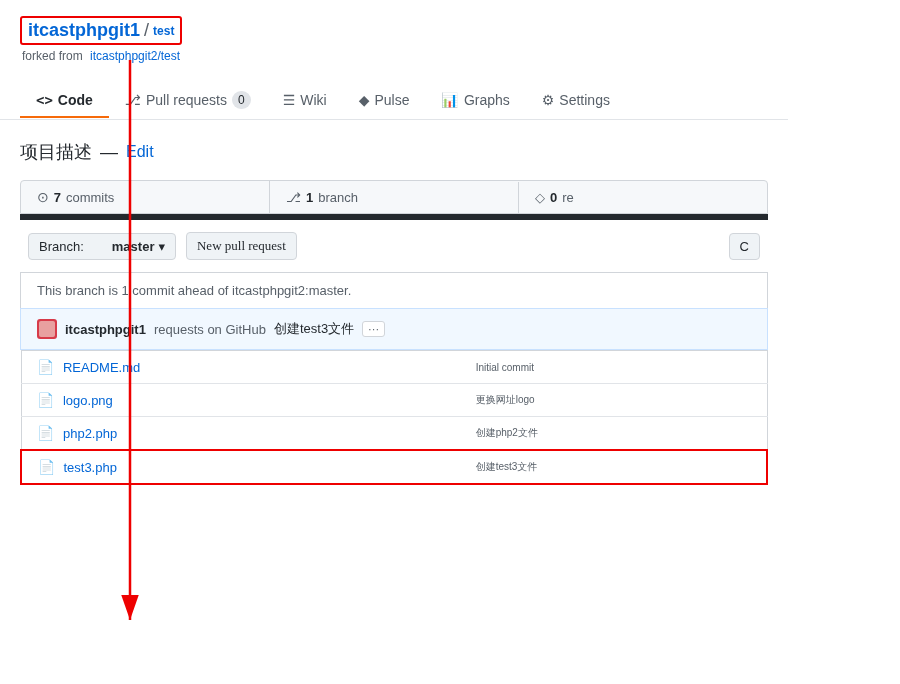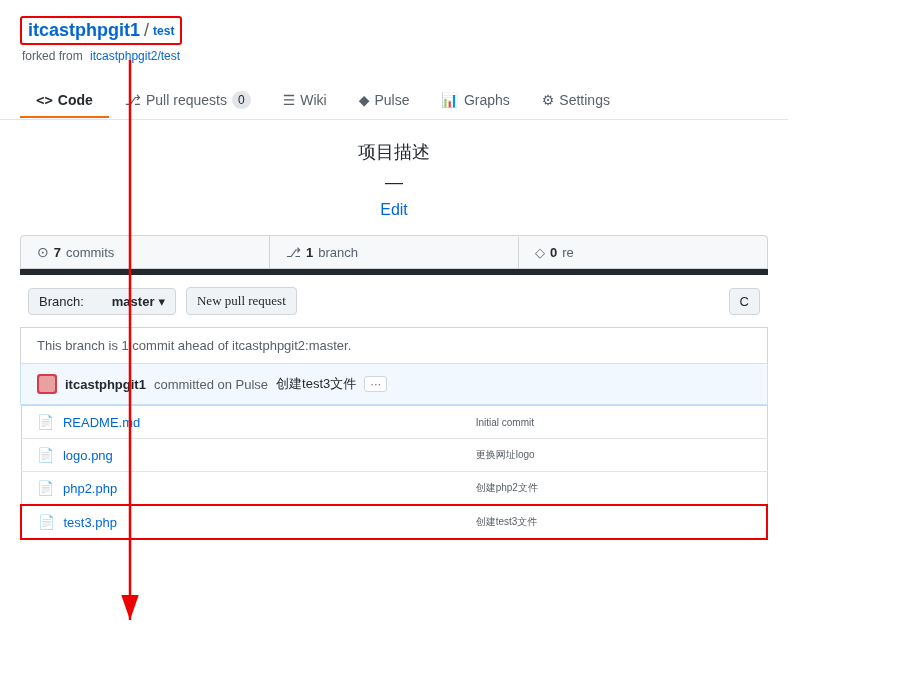--- a/index.html
+++ b/index.html
@@ -14,21 +14,21 @@
     .repo-fork { font-size: 12px; color: #586069; margin-bottom: 20px; padding-left: 2px; }
     .repo-fork a { color: #0366d6; text-decoration: none; }
 
     .tabs { display: flex; align-items: center; gap: 0; margin-top: 4px; }
     .tab { padding: 8px 16px; font-size: 14px; color: #586069; cursor: pointer; border-bottom: 2px solid transparent; display: flex; align-items: center; gap: 5px; white-space: nowrap; }
     .tab.active { color: #24292e; border-bottom: 2px solid #f66a0a; font-weight: 600; }
     .tab-badge { background: #e1e4e8; color: #24292e; border-radius: 20px; padding: 2px 6px; font-size: 12px; }
 
     .main { padding: 0 20px; }
 
-    .project-desc { padding: 20px 0 16px 0; font-size: 18px; color: #24292e; display: flex; align-items: center; gap: 8px; flex-direction: column; }
+    .project-desc { padding: 20px 0 16px 0; font-size: 18px; color: #24292e; display: flex; align-items: center; gap: 8px; }
     .edit-link { color: #0366d6; font-size: 16px; cursor: pointer; }
     .em-dash { color: #24292e; }
 
     .stats-bar { display: flex; align-items: center; border: 1px solid #d1d5da; border-radius: 4px 4px 0 0; background: #f6f8fa; overflow: hidden; }
     .stat-item { flex: 1; padding: 8px 16px; font-size: 13px; color: #586069; display: flex; align-items: center; gap: 5px; border-right: 1px solid #d1d5da; cursor: pointer; }
     .stat-item:last-child { border-right: none; }
     .stat-count { font-weight: 600; color: #24292e; }
     .progress-bar-wrap { height: 6px; background: #e1e4e8; overflow: hidden; }
     .progress-fill { height: 100%; width: 100%; background: #24292e; }
 
@@ -160,21 +160,21 @@
 
     <div class="ahead-notice">
       <span>This branch is 1 commit ahead of itcastphpgit2:master.</span>
     </div>
 
     <div class="commit-row">
       <div class="commit-avatar">
         <div class="commit-avatar-inner"></div>
       </div>
       <span class="commit-author">itcastphpgit1</span>
-      <span style="color:#586069;">committed on Pulse</span>
+      <span style="color:#586069;">requests on GitHub</span>
       <span class="commit-msg">创建test3文件</span>
       <button class="commit-dots">···</button>
     </div>
 
     <table class="file-table">
       <tbody>
         <tr class="file-row">
           <td class="file-cell">
             <div class="file-name-cell">
               <span class="file-icon">📄</span>

